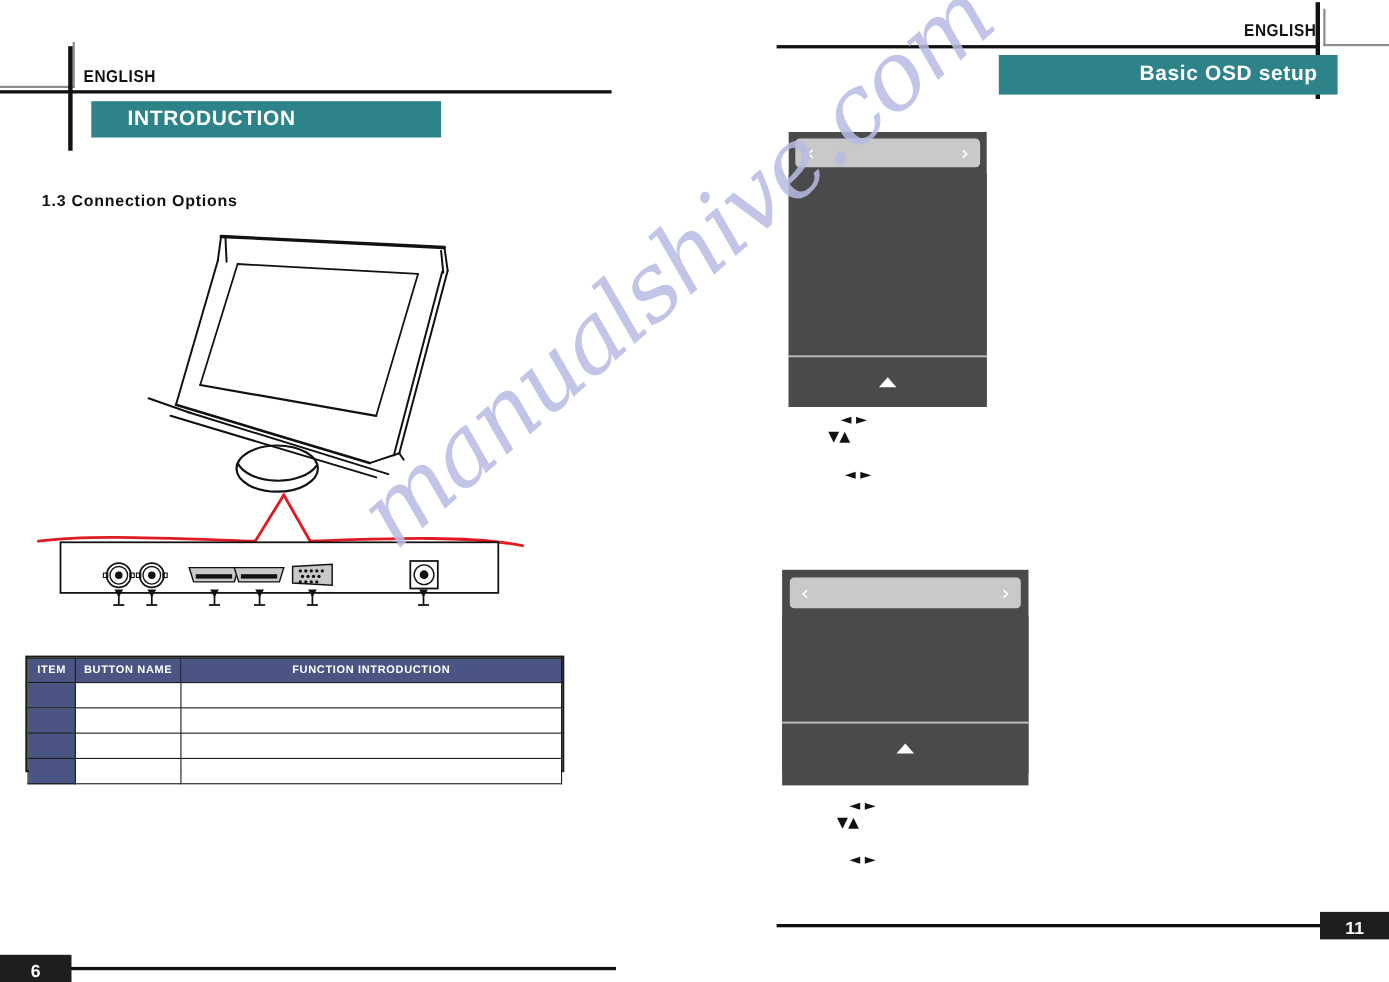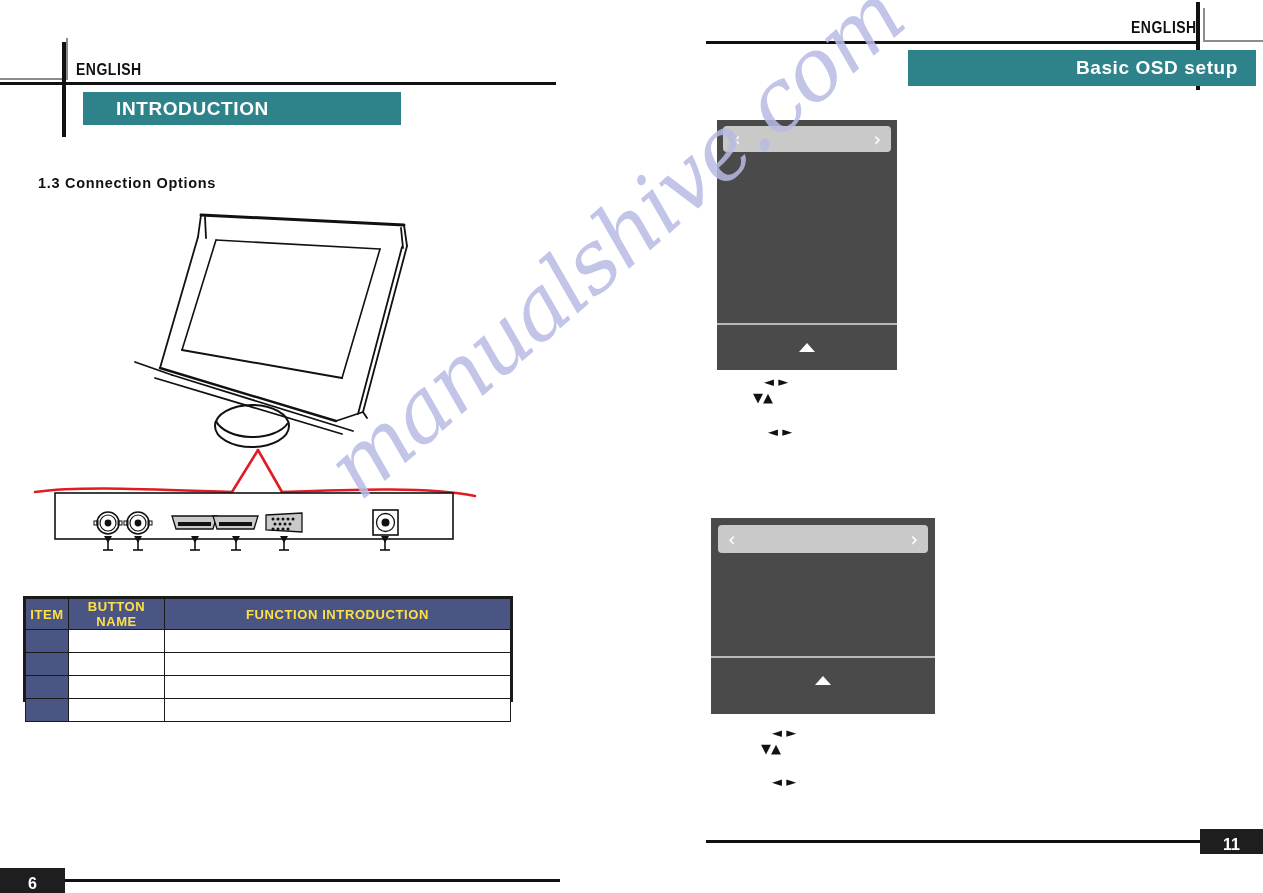--- a/index.html
+++ b/index.html
@@ -76,21 +76,21 @@
   .teal-banner {
     background: #2d8389;
     color: #ffffff;
     font-weight: 700;
     font-size: 19px;
     letter-spacing: .6px;
     display: flex;
     align-items: center;
   }
   .teal-banner.left-banner { padding-left: 33px; }
-  .teal-banner.right-banner { justify-content: flex-end; padding-right: 18px; padding-left: 40px; }
+  .teal-banner.right-banner { justify-content: flex-end; padding-right: 18px; }
 
   
   .subheading {
     font-size: 14.5px;
     font-weight: 700;
     color: #111111;
     letter-spacing: .7px;
   }
 
   
@@ -100,23 +100,23 @@
     height: 100%;
     table-layout: fixed;
     font-size: 12.5px;
   }
   .btn-table th, .btn-table td {
     border: 1.3px solid #1a1a1a;
     padding: 0;
   }
   .btn-table th {
     background: #4a5583;
-    color: #fde047;
+    color: #ffffff;
     font-weight: 700;
-    font-size: 13px;
+    font-size: 10px;
     letter-spacing: .6px;
     height: 21px;
     text-align: center;
   }
   .btn-table td.item-cell {
     background: #4a5583;
   }
   .btn-table td {
     background: #ffffff;
     height: 22px;

